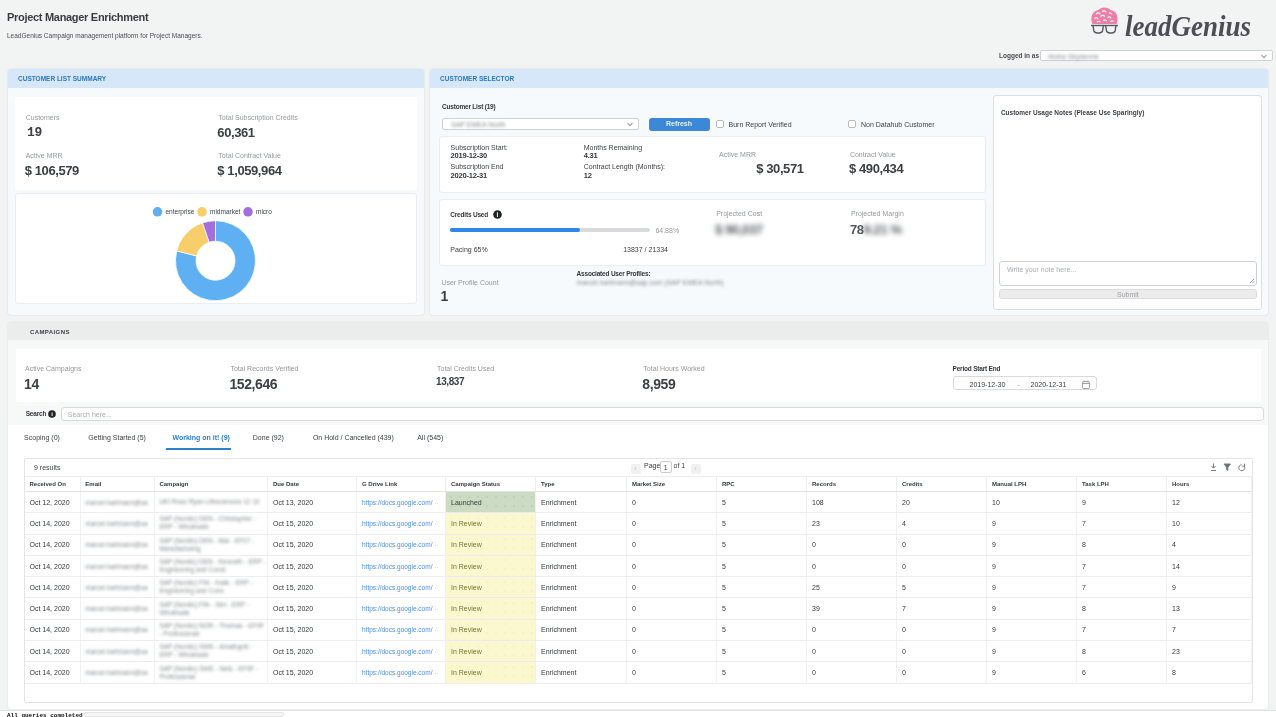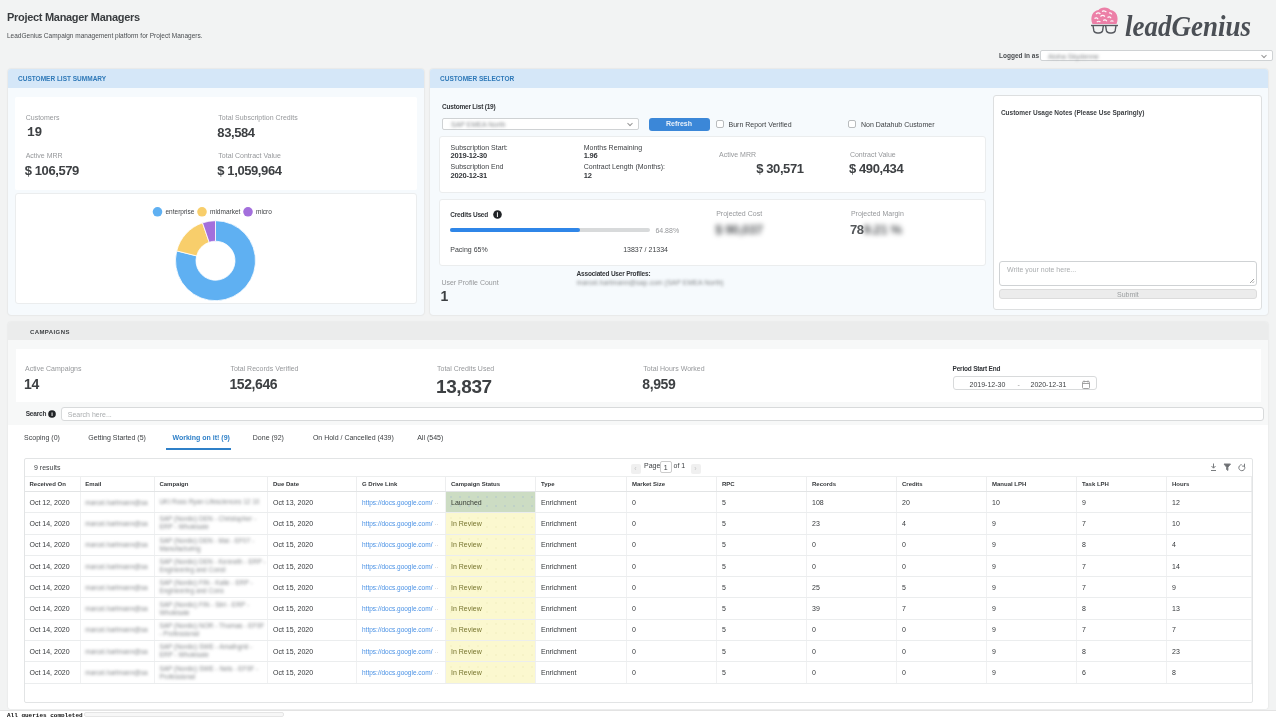--- a/index.html
+++ b/index.html
@@ -21,21 +21,21 @@
 table.dt { border-collapse:collapse; font-size:7px; color:#35383b; table-layout:fixed; }
 table.dt th { font-size:6px; text-align:left; font-weight:bold; padding:0 0 0 4.5px; border-top:1px solid #eceeee; border-bottom:1px solid #e2e4e5; border-right:1px solid #edeeef; height:15px; }
 table.dt td { padding:0 0 0 4.5px; border-bottom:1px solid #ebedee; border-right:1px solid #f0f1f2; height:21.3px; overflow:hidden; white-space:nowrap; }
 .link { color:#4b92e5; font-size:6.5px; }
 .stL { background:#ccdcc3; background-image:radial-gradient(rgba(110,140,225,0.55) 0.7px, transparent 0.8px); background-size:9px 9px; color:#363b35; }
 .stR { background:#fbf8cf; background-image:radial-gradient(rgba(200,195,120,0.35) 0.7px, transparent 0.8px); background-size:9px 9px; color:#76742e; }
 </style>
 </head>
 <body>
 
-<div class="abs" style="left:7px; top:11px; font-size:11px; font-weight:bold; color:#393c3f; letter-spacing:-0.3px;">Project Manager Managers</div>
+<div class="abs" style="left:7px; top:11px; font-size:11px; font-weight:bold; color:#393c3f; letter-spacing:-0.3px;">Project Manager Enrichment</div>
 <div class="abs" style="left:7px; top:31.5px; font-size:6.5px; color:#4a4d50;">LeadGenius Campaign management platform for Project Managers.</div>
 
 <svg class="abs" style="left:1088px; top:5px;" width="168" height="42" viewBox="0 0 168 42">
   <path d="M4.5 19 C1.5 12, 5 5.5, 10.5 5 C12.5 1.5, 20.5 1.5, 22.5 5 C28 5.5, 31.5 12, 28.5 19 Z" fill="#ec7fa7"></path>
   <g stroke="#fff" stroke-width="1.2" fill="none" opacity=".95">
     <path d="M8 9 q2.2 -2.2 4.4 0"></path>
       <path d="M14 6.5 q2.2 -1.5 4.4 0.7"></path>
       <path d="M21 8 q2 -0.7 2.8 1.4"></path>
     <path d="M6.5 13.5 q2.2 -1.5 3.6 0.7"></path>
       <path d="M12.5 11.5 q2.2 -2.2 4.4 0"></path>
@@ -57,21 +57,21 @@
   <span class="blur" style="font-size:7px; position:absolute; left:7px; top:1.5px;">Aloha Skydenne</span>
   <span class="chev"></span>
 </div>
 
 <div class="abs card" style="left:8px; top:69px; width:416px; height:246px;">
   <div class="cardhead">CUSTOMER LIST SUMMARY</div>
   <div class="abs" style="left:7px; top:28px; width:402px; height:93px; background:#fff; border-radius:2px;">
     <div class="abs lbl" style="left:10.7px; top:16.5px;">Customers</div>
     <div class="abs big" style="left:12px; top:27.5px;font-family:Liberation Mono, monospace;">19</div>
     <div class="abs lbl" style="left:203.3px; top:16.5px;">Total Subscription Credits</div>
-    <div class="abs big" style="left:202.3px; top:27.5px;">83,584</div>
+    <div class="abs big" style="left:202.3px; top:27.5px;">60,361</div>
     <div class="abs lbl" style="left:10.7px; top:55px;">Active MRR</div>
     <div class="abs big" style="left:9.7px; top:66px;">$ 106,579</div>
     <div class="abs lbl" style="left:203.3px; top:55px;">Total Contract Value</div>
     <div class="abs big" style="left:202.3px; top:66px;">$ 1,059,964</div>
   </div>
   <div class="abs ibox" style="left:7px; top:124px; width:402px; height:111px;">
     <svg width="400" height="109" viewBox="0 0 400 109">
       <g font-size="6.5" fill="#3c3f42">
         <circle cx="141.5" cy="17.8" r="4.8" fill="#5fb0f2"></circle>
           <text x="149.5" y="20.2">enterprise</text>
@@ -101,21 +101,21 @@
   <div class="abs s7" style="left:298.5px; top:52.3px;">Burn Report Verified</div>
   <span class="cb" style="left:418.4px; top:51px;"></span>
   <div class="abs s7" style="left:431px; top:52.3px;">Non Datahub Customer</div>
 
   <div class="abs ibox" style="left:9px; top:66.6px; width:547px; height:57px;">
     <div class="abs s7" style="left:10.6px; top:7px;">Subscription Start:</div>
     <div class="abs b7" style="left:10.6px; top:14.5px; font-size:7.5px;">2019-12-30</div>
     <div class="abs s7" style="left:10.6px; top:26.5px;">Subscription End</div>
     <div class="abs b7" style="left:10.6px; top:34px; font-size:7.5px;">2020-12-31</div>
     <div class="abs s7" style="left:143.7px; top:7px;">Months Remaining</div>
-    <div class="abs b7" style="left:143.7px; top:14.5px; font-size:7.5px;">1.96</div>
+    <div class="abs b7" style="left:143.7px; top:14.5px; font-size:7.5px;">4.31</div>
     <div class="abs s7" style="left:143.7px; top:26.5px;">Contract Length (Months):</div>
     <div class="abs b7" style="left:143.7px; top:34px; font-size:7.5px;">12</div>
     <div class="abs lbl" style="left:279.1px; top:14.8px;">Active MRR</div>
     <div class="abs big" style="left:278.2px; top:24px;margin-left:38px;">$ 30,571</div>
     <div class="abs lbl" style="left:409.9px; top:14.8px;">Contract Value</div>
     <div class="abs big" style="left:409px; top:24px;">$ 490,434</div>
   </div>
 
   <div class="abs ibox" style="left:9px; top:129.5px; width:547px; height:67px;">
     <div class="abs b7" style="left:10.3px; top:11.7px;">Credits Used</div>
@@ -153,21 +153,21 @@
 
 <div class="abs" style="left:8px; top:322px; width:1260px; height:387px; background:#f7f8f8; background-image:radial-gradient(rgba(140,180,170,0.14) 0.6px, transparent 0.7px); background-size:2px 2px; border-radius:3px; box-shadow:0 0 2px rgba(0,0,0,.10);">
   <div style="height:17.5px; background:#ebecec; border-radius:3px 3px 0 0; font-size:6px; font-weight:bold; color:#3e4144; letter-spacing:.4px; line-height:20px; padding-left:22px;">CAMPAIGNS</div>
 
   <div class="abs" style="left:8px; top:27px; width:1245px; height:53px; background:#fff;">
     <div class="abs lbl" style="left:9px; top:15.5px;">Active Campaigns</div>
     <div class="abs" style="left:8px; top:26.5px; font-size:14px; font-weight:bold; letter-spacing:-0.4px; color:#3d4043;">14</div>
     <div class="abs lbl" style="left:214.4px; top:15.5px;">Total Records Verified</div>
     <div class="abs" style="left:213.4px; top:26.5px; font-size:14px; font-weight:bold; letter-spacing:-0.4px; color:#3d4043;">152,646</div>
     <div class="abs lbl" style="left:421px; top:15.5px;">Total Credits Used</div>
-    <div class="abs" style="left:420px; top:26.5px; font-size:19px; font-weight:bold; letter-spacing:-0.4px; color:#3d4043;">13,837</div>
+    <div class="abs" style="left:420px; top:26.5px; font-size:10px; font-weight:bold; letter-spacing:-0.4px; color:#3d4043;">13,837</div>
     <div class="abs lbl" style="left:627.3px; top:15.5px;">Total Hours Worked</div>
     <div class="abs" style="left:626.3px; top:26.5px; font-size:14px; font-weight:bold; letter-spacing:-0.4px; color:#3d4043;">8,959</div>
     <div class="abs b7" style="left:936.5px; top:15.5px;">Period Start End</div>
     <div class="abs" style="left:936.5px; top:27px; width:144px; height:14px; border:1px solid #d8dadb; border-radius:3px; background:#fff; font-size:7px; color:#3b3e41;">
       <span style="position:absolute; left:16px; top:3.7px;">2019-12-30</span>
       <span style="position:absolute; left:64px; top:3.7px; color:#999;">-</span>
       <span style="position:absolute; left:77px; top:3.7px;">2020-12-31</span>
       <svg style="position:absolute; right:6px; top:3px;" width="8" height="9" viewBox="0 0 8 9">
           <rect x="0.5" y="1.5" width="7" height="7" rx="1" fill="none" stroke="#999" stroke-width="0.9"></rect>
           <path d="M2 0.5 v2 M6 0.5 v2 M0.5 3.5 h7" stroke="#999" stroke-width="0.9"></path>

